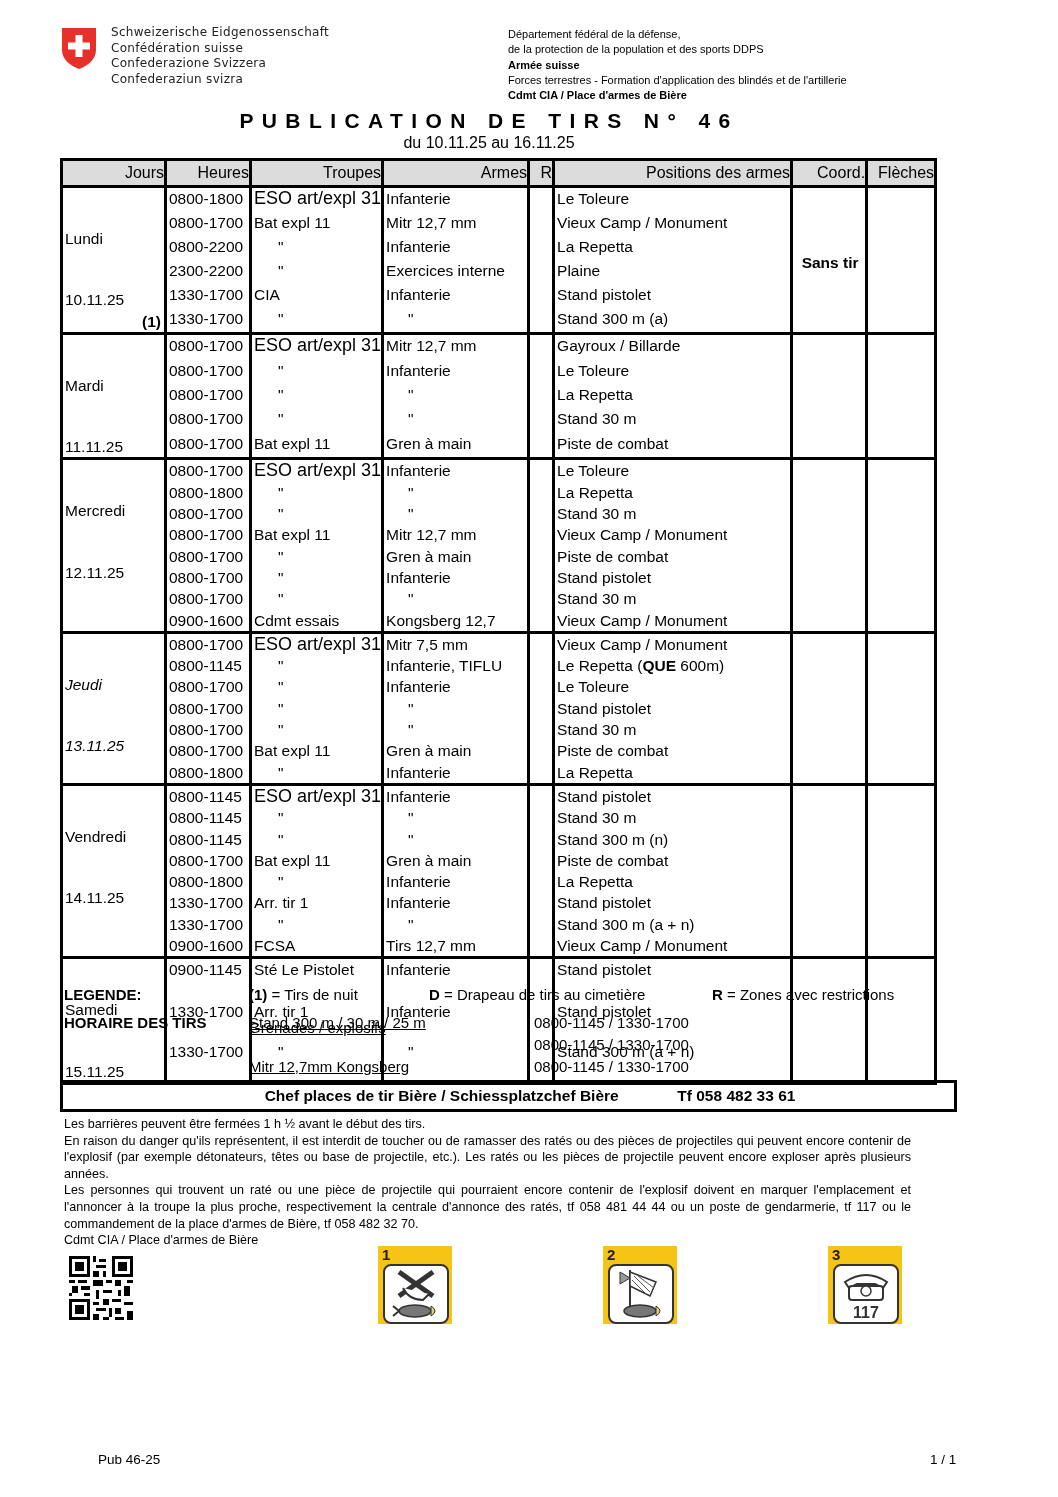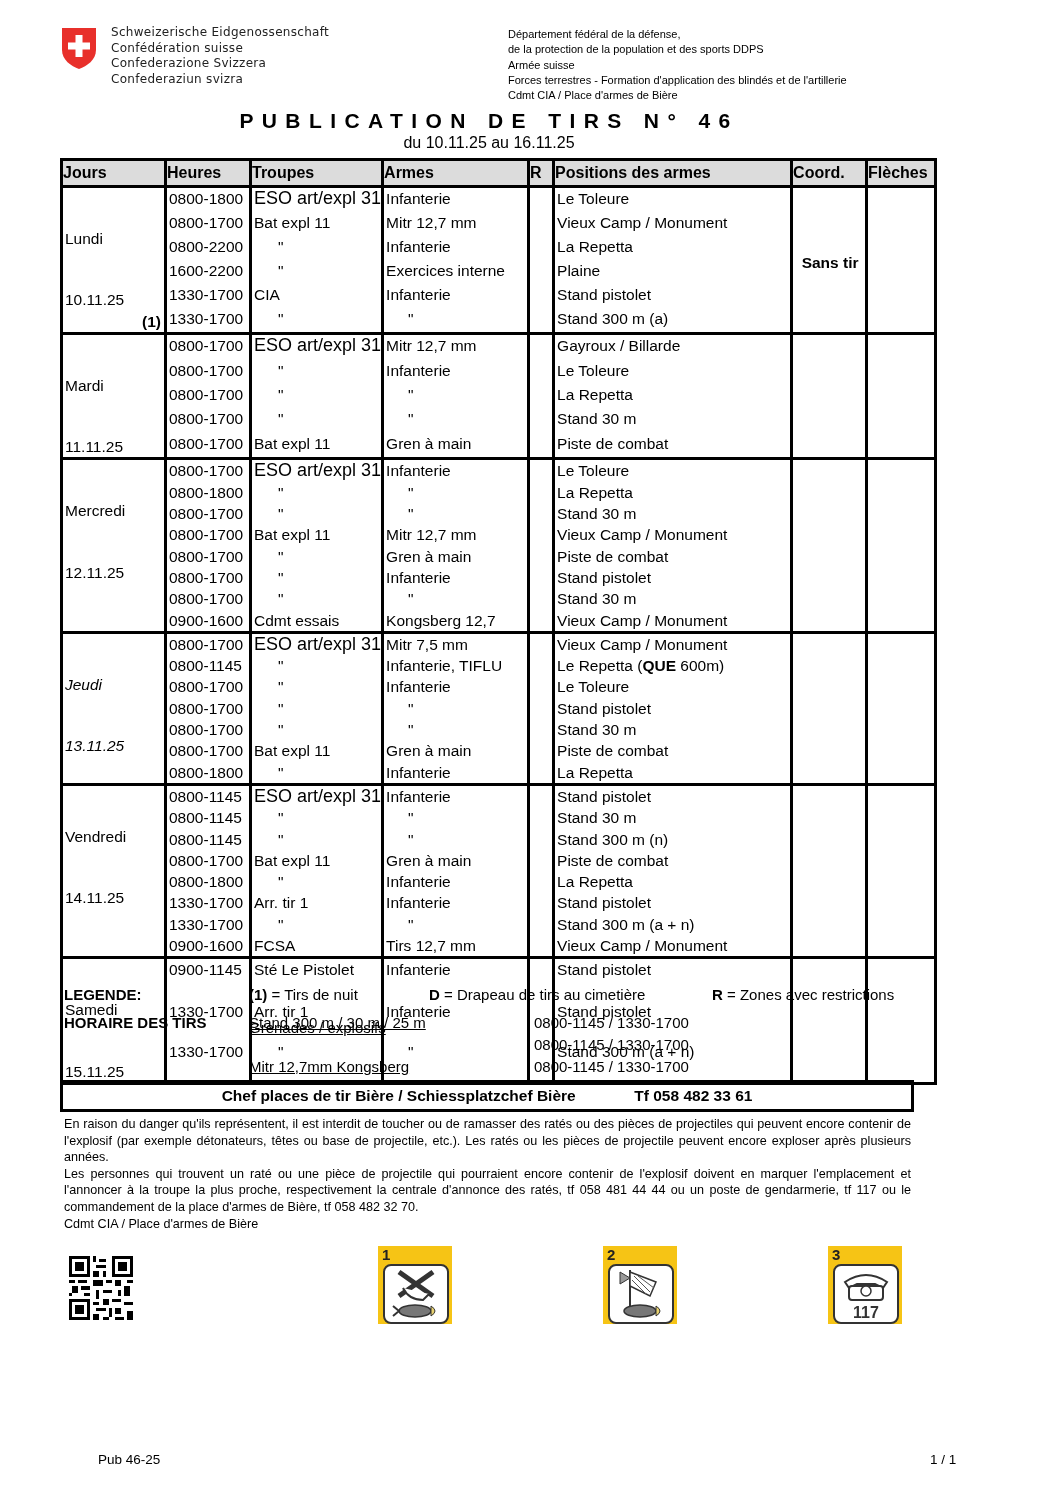--- a/index.html
+++ b/index.html
@@ -3,28 +3,28 @@
 <meta charset="utf-8">
 <style>
   html, body { margin: 0; padding: 0; background: #ffffff; }
   body { width: 1058px; height: 1497px; position: relative; font-family: "Liberation Sans", sans-serif; color: #000; overflow: hidden; }
   .abs { position: absolute; }
 
   
   #logo { left: 60px; top: 26px; width: 38px; height: 44px; }
   #confed { left: 111px; top: 25px; font-family: "DejaVu Sans", sans-serif; font-size: 12px; line-height: 15.5px; color: #222; letter-spacing: 0.3px; }
   #dept { left: 508px; top: 27px; font-size: 11px; line-height: 15.3px; }
-  #dept .b { font-weight: normal; }
+  #dept .b { font-weight: bold; }
 
   #title { left: 0; width: 978px; top: 109px; text-align: center; font-size: 21px; font-weight: bold; letter-spacing: 8.4px; }
   #subtitle { left: 0; width: 978px; top: 134px; text-align: center; font-size: 16px; }
 
   
   #schedule { left: 60px; top: 158px; border-collapse: collapse; border: 3px solid #000; }
-  #schedule th { background: #dcdcdc; font-size: 16px; font-weight: bold; height: 24px; padding: 0; border: 3px solid #000; text-align: left; }
+  #schedule th { background: #dcdcdc; font-size: 16px; font-weight: normal; height: 24px; padding: 0; border: 3px solid #000; text-align: right; }
   #schedule td { border-left: 3px solid #000; border-right: 3px solid #000; padding: 0 0 0 2px; font-size: 15.5px; height: 21.3px; line-height: 21px; white-space: nowrap; vertical-align: top; }
   #schedule tr.group-start td { border-top: 3px solid #000; }
   #schedule td.jours { width: 99px; }
   #schedule td.heures { width: 78px; text-align: left; padding-right: 2px; }
   #schedule td.troupes { width: 111px; }
   #schedule td.armes { width: 141px; }
   #schedule td.r { width: 20px; }
   #schedule td.pos { width: 233px; }
   #schedule td.coord { width: 70px; text-align: center; font-weight: bold; }
   #schedule td.fleches { width: 64px; }
@@ -32,21 +32,21 @@
   .ditto { padding-left: 24px; display: inline-block; }
   .ditto-arm { padding-left: 22px; display: inline-block; }
   .day-date { display: block; margin-top: 40px; }
 
   
   #legend { left: 64px; top: 986px; font-size: 15px; width: 860px; }
   .legend-row { position: absolute; white-space: nowrap; }
   .b { font-weight: bold; }
   .u { text-decoration: underline; }
 
-  #chef-box { left: 60px; top: 1080px; width: 848px; height: 26px; border: 3px solid #000; text-align: center; font-weight: bold; font-size: 15.5px; line-height: 26px; }
+  #chef-box { left: 60px; top: 1080px; width: 848px; height: 26px; border: 3px solid #000; text-align: center; font-weight: bold; font-size: 15.5px; line-height: 26px; padding-left: 43px; }
 
   #notes { left: 64px; top: 1116px; width: 847px; font-size: 12.6px; line-height: 16.6px; text-align: justify; }
   #notes p { margin: 0; }
 
   #qr { left: 66px; top: 1256px; width: 70px; height: 64px; }
   .pictogram { top: 1246px; width: 74px; height: 78px; background: #f6c415; }
   .pictogram .num { position: absolute; left: 4px; top: 0; font-weight: bold; font-size: 15px; color: #222; }
   .pictogram .inner { position: absolute; left: 5px; top: 18px; width: 62px; height: 56px; border: 2px solid #333; border-radius: 8px; background: #fff; }
 
   #footer-left { left: 98px; top: 1452px; font-size: 13.5px; }
@@ -111,21 +111,21 @@
         <td class="armes"><span>Mitr 12,7 mm</span></td>
         <td class="pos"><span>Vieux Camp / Monument</span></td>
       </tr>
       <tr>
         <td class="heures">0800-2200</td>
         <td class="troupes"><span class="ditto">"</span></td>
         <td class="armes"><span>Infanterie</span></td>
         <td class="pos"><span>La Repetta</span></td>
       </tr>
       <tr>
-        <td class="heures">1600-2200</td>
+        <td class="heures">2300-2200</td>
         <td class="troupes"><span class="ditto">"</span></td>
         <td class="armes"><span>Exercices interne</span></td>
         <td class="pos"><span>Plaine</span></td>
       </tr>
       <tr>
         <td class="heures">1330-1700</td>
         <td class="troupes"><span>CIA</span></td>
         <td class="armes"><span>Infanterie</span></td>
         <td class="pos"><span>Stand pistolet</span></td>
       </tr>
@@ -374,20 +374,21 @@
   <div class="legend-row" style="left:470px;top:72px;">0800-1145 / 1330-1700</div>
 </div>
 
 <div id="chef-box" class="abs">
   <span>Chef places de tir Bière / Schiessplatzchef Bière</span>
   <span style="display:inline-block;width:50px;"></span>
   <span>Tf  058  482 33 61</span>
 </div>
 
 <div id="notes" class="abs">
+  <p>Les barrières peuvent être fermées 1 h ½  avant le début des tirs.</p>
   <p>En raison du danger qu'ils représentent, il est interdit de toucher ou de ramasser des ratés ou des pièces de projectiles qui peuvent encore contenir de l'explosif (par exemple détonateurs, têtes ou base de projectile, etc.). Les ratés ou les pièces de projectile peuvent encore exploser après plusieurs années.</p>
   <p>Les personnes qui trouvent un raté ou une pièce de projectile qui pourraient encore contenir de l'explosif doivent en marquer l'emplacement et l'annoncer à la troupe la plus proche, respectivement la centrale d'annonce des ratés, tf 058 481 44 44 ou un poste de gendarmerie, tf 117 ou le commandement de la place d'armes de Bière, tf 058 482 32 70.</p>
   <p>Cdmt CIA / Place d'armes de Bière</p>
 </div>
 
 <svg id="qr" class="abs" viewBox="0 0 21 21" shape-rendering="crispEdges">
   <rect width="21" height="21" fill="#fff"></rect>
   <g fill="#000">
     <rect x="0" y="0" width="7" height="7"></rect>
       <rect x="1" y="1" width="5" height="5" fill="#fff"></rect>

